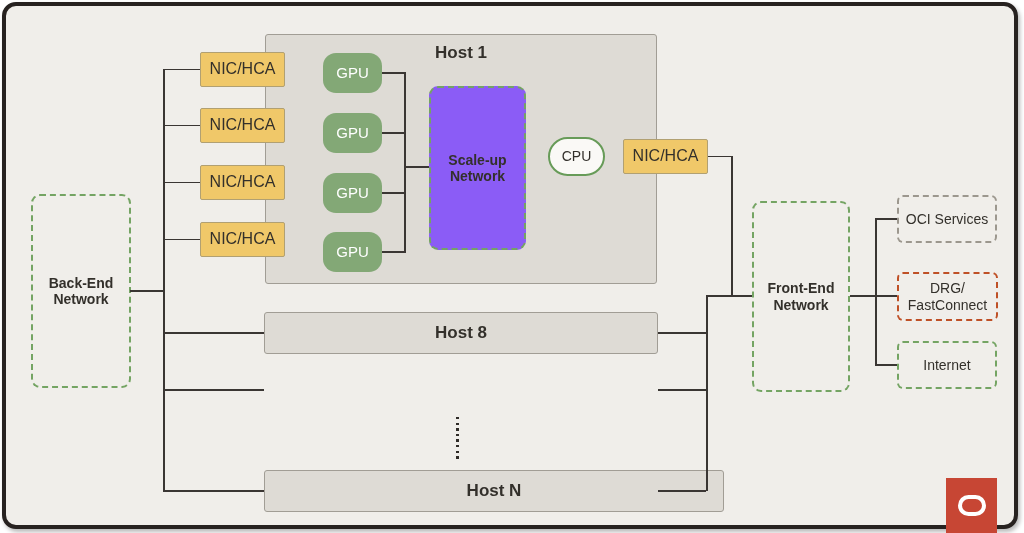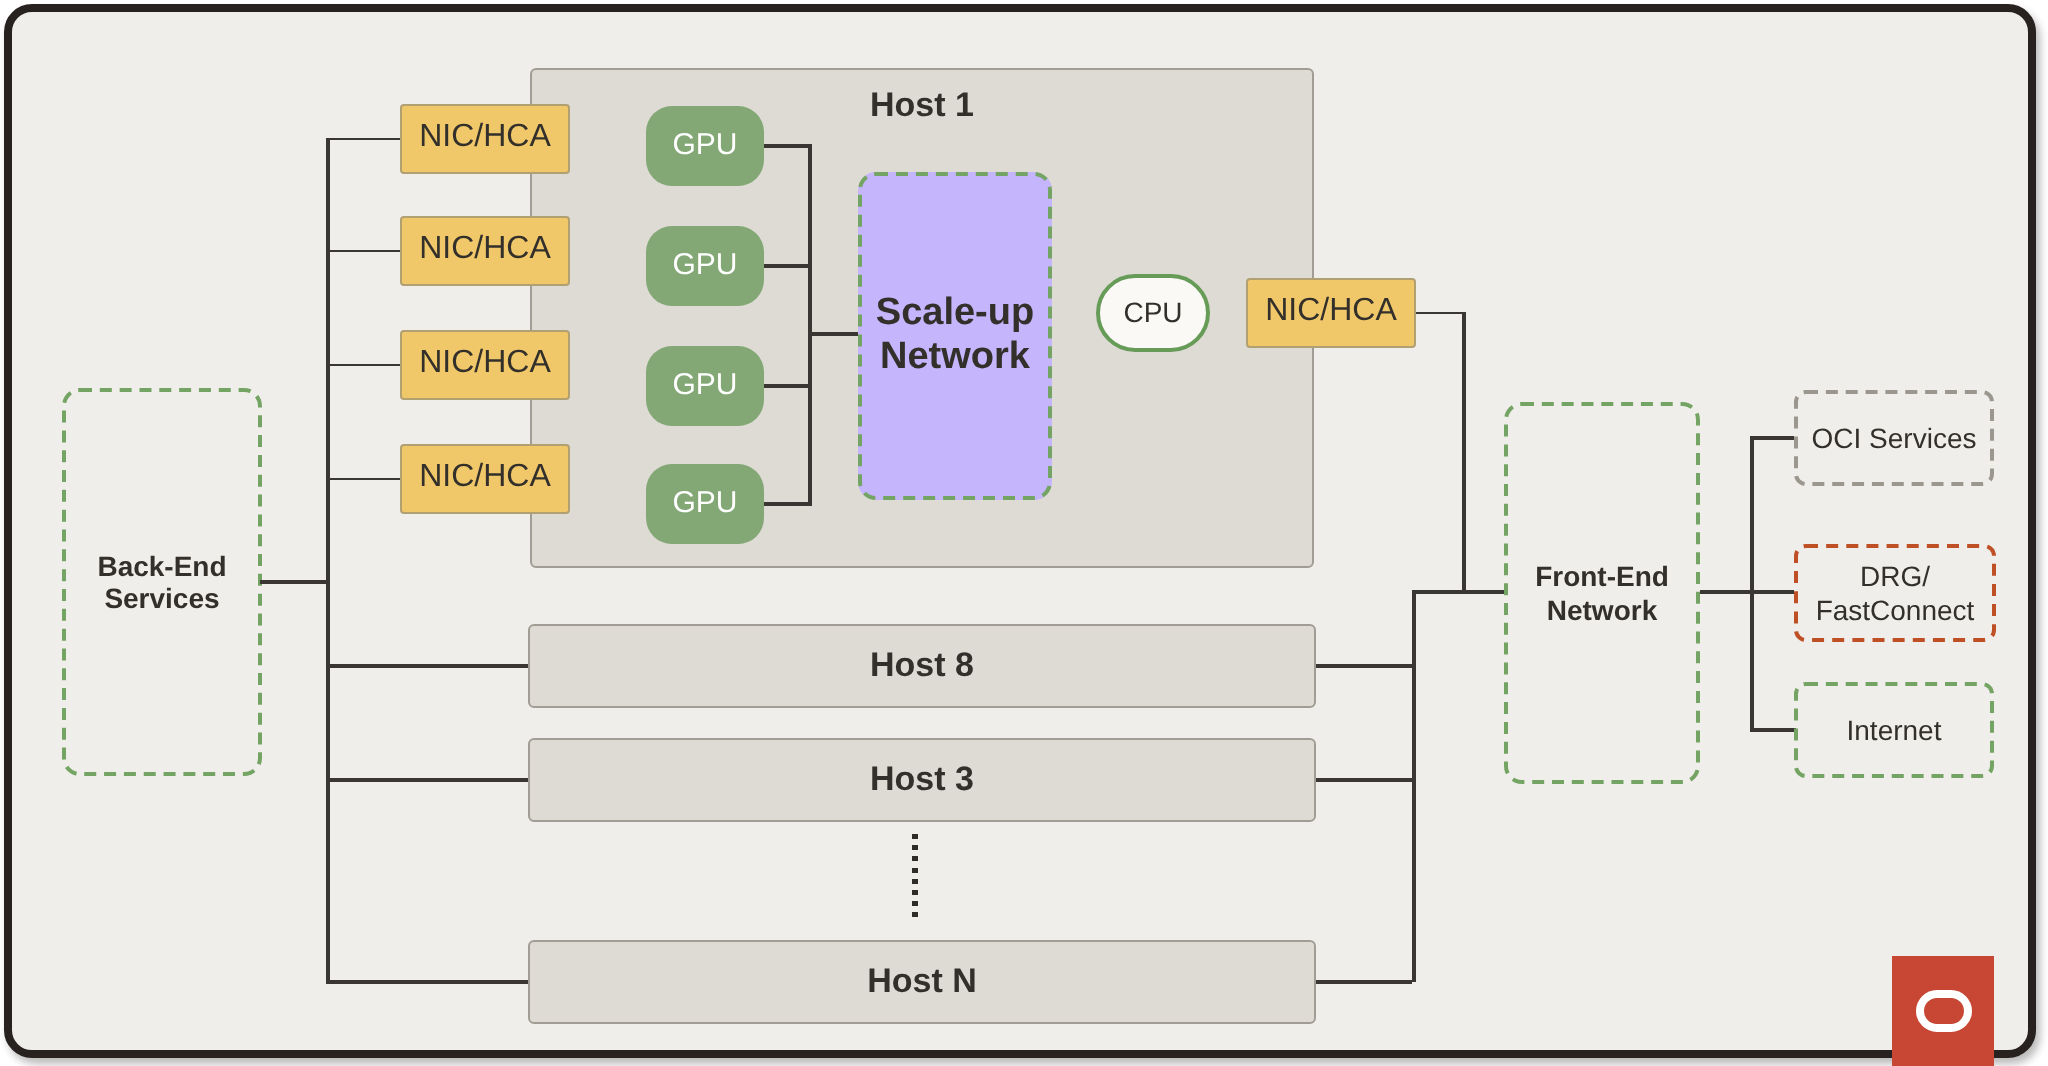--- a/index.html
+++ b/index.html
@@ -24,21 +24,21 @@
   .host1-title{position:absolute;left:0;top:8px;width:100%;text-align:center;z-index:3;}
   .nic{
     background:#f0c869;border:1px solid #b1a072;border-radius:2px;
     font-size:16px;color:#33302b;z-index:4;
   }
   .gpu{background:#83a876;color:#ffffff;border-radius:13px;font-size:15px;z-index:3;}
   .dashed-green{border:2px dashed #74a463;border-radius:9px;}
   .dashed-gray{border:2px dashed #9c978e;border-radius:6px;}
   .dashed-red{border:2px dashed #bf5026;border-radius:6px;}
   .net-label{font-weight:bold;font-size:14px;color:#33302b;}
-  .scaleup{background:#c4b5fd;z-index:3;font-weight:bold;font-size:19px;}
+  .scaleup{background:#8b5cf6;z-index:3;font-weight:bold;font-size:14px;}
   .cpu{
     background:#faf9f6;border:2px solid #679b58;border-radius:20px;
     font-size:14px;z-index:3;justify-content:center;
   }
   .extbox{font-size:14px;z-index:3;background:transparent;}
   .dots{
     position:absolute;left:455.5px;top:417px;width:3px;height:45px;z-index:2;
     background:repeating-linear-gradient(to bottom,#2f2b27 0 2.5px,transparent 2.5px 5.6px);
   }
   .logo{
@@ -79,21 +79,21 @@
   <div class="hl" style="left:658px;top:332.2px;width:48px"></div>
   <div class="hl" style="left:658px;top:389.2px;width:48px"></div>
   <div class="hl" style="left:658px;top:490.2px;width:48px"></div>
 
   <div class="hl" style="left:850px;top:295.2px;width:47px"></div>
   <div class="vl" style="left:875px;top:219.2px;height:146.5px"></div>
   <div class="hl" style="left:875px;top:218.2px;width:22px"></div>
   <div class="hl" style="left:875px;top:364.2px;width:23px"></div>
 
   <div class="nodebox dashed-green" style="left:31px;top:194px;width:100px;height:194px;">
-    <span class="net-label">Back-End Services</span>
+    <span class="net-label">Back-End Network</span>
   </div>
 
   <div class="nodebox nic" style="left:200px;top:52px;width:85px;height:35px;">
     <span>NIC/HCA</span>
   </div>
   <div class="nodebox nic" style="left:200px;top:108px;width:85px;height:35px;">
     <span>NIC/HCA</span>
   </div>
   <div class="nodebox nic" style="left:200px;top:165px;width:85px;height:35px;">
     <span>NIC/HCA</span>
@@ -127,25 +127,22 @@
     <span>CPU</span>
   </div>
 
   <div class="nodebox nic" style="left:623px;top:139px;width:85px;height:35px;">
     <span>NIC/HCA</span>
   </div>
 
   <div class="nodebox hostbox" style="left:264px;top:312px;width:394px;height:42px;">
     <span class="host-title">Host 8</span>
   </div>
-  <div class="nodebox hostbox" style="left:264px;top:369px;width:394px;height:42px;">
-    <span class="host-title">Host 3</span>
-  </div>
   <div class="dots"></div>
-  <div class="nodebox hostbox" style="left:264px;top:470px;width:394px;height:42px;">
+  <div class="nodebox hostbox" style="left:264px;top:470px;width:460px;height:42px;">
     <span class="host-title">Host N</span>
   </div>
 
   <div class="nodebox dashed-gray extbox" style="left:897px;top:195px;width:100px;height:48px;">
     <span>OCI Services</span>
   </div>
 
   <div class="nodebox dashed-green" style="left:752px;top:201px;width:98px;height:191px;">
     <span class="net-label">Front-End Network</span>
   </div>

